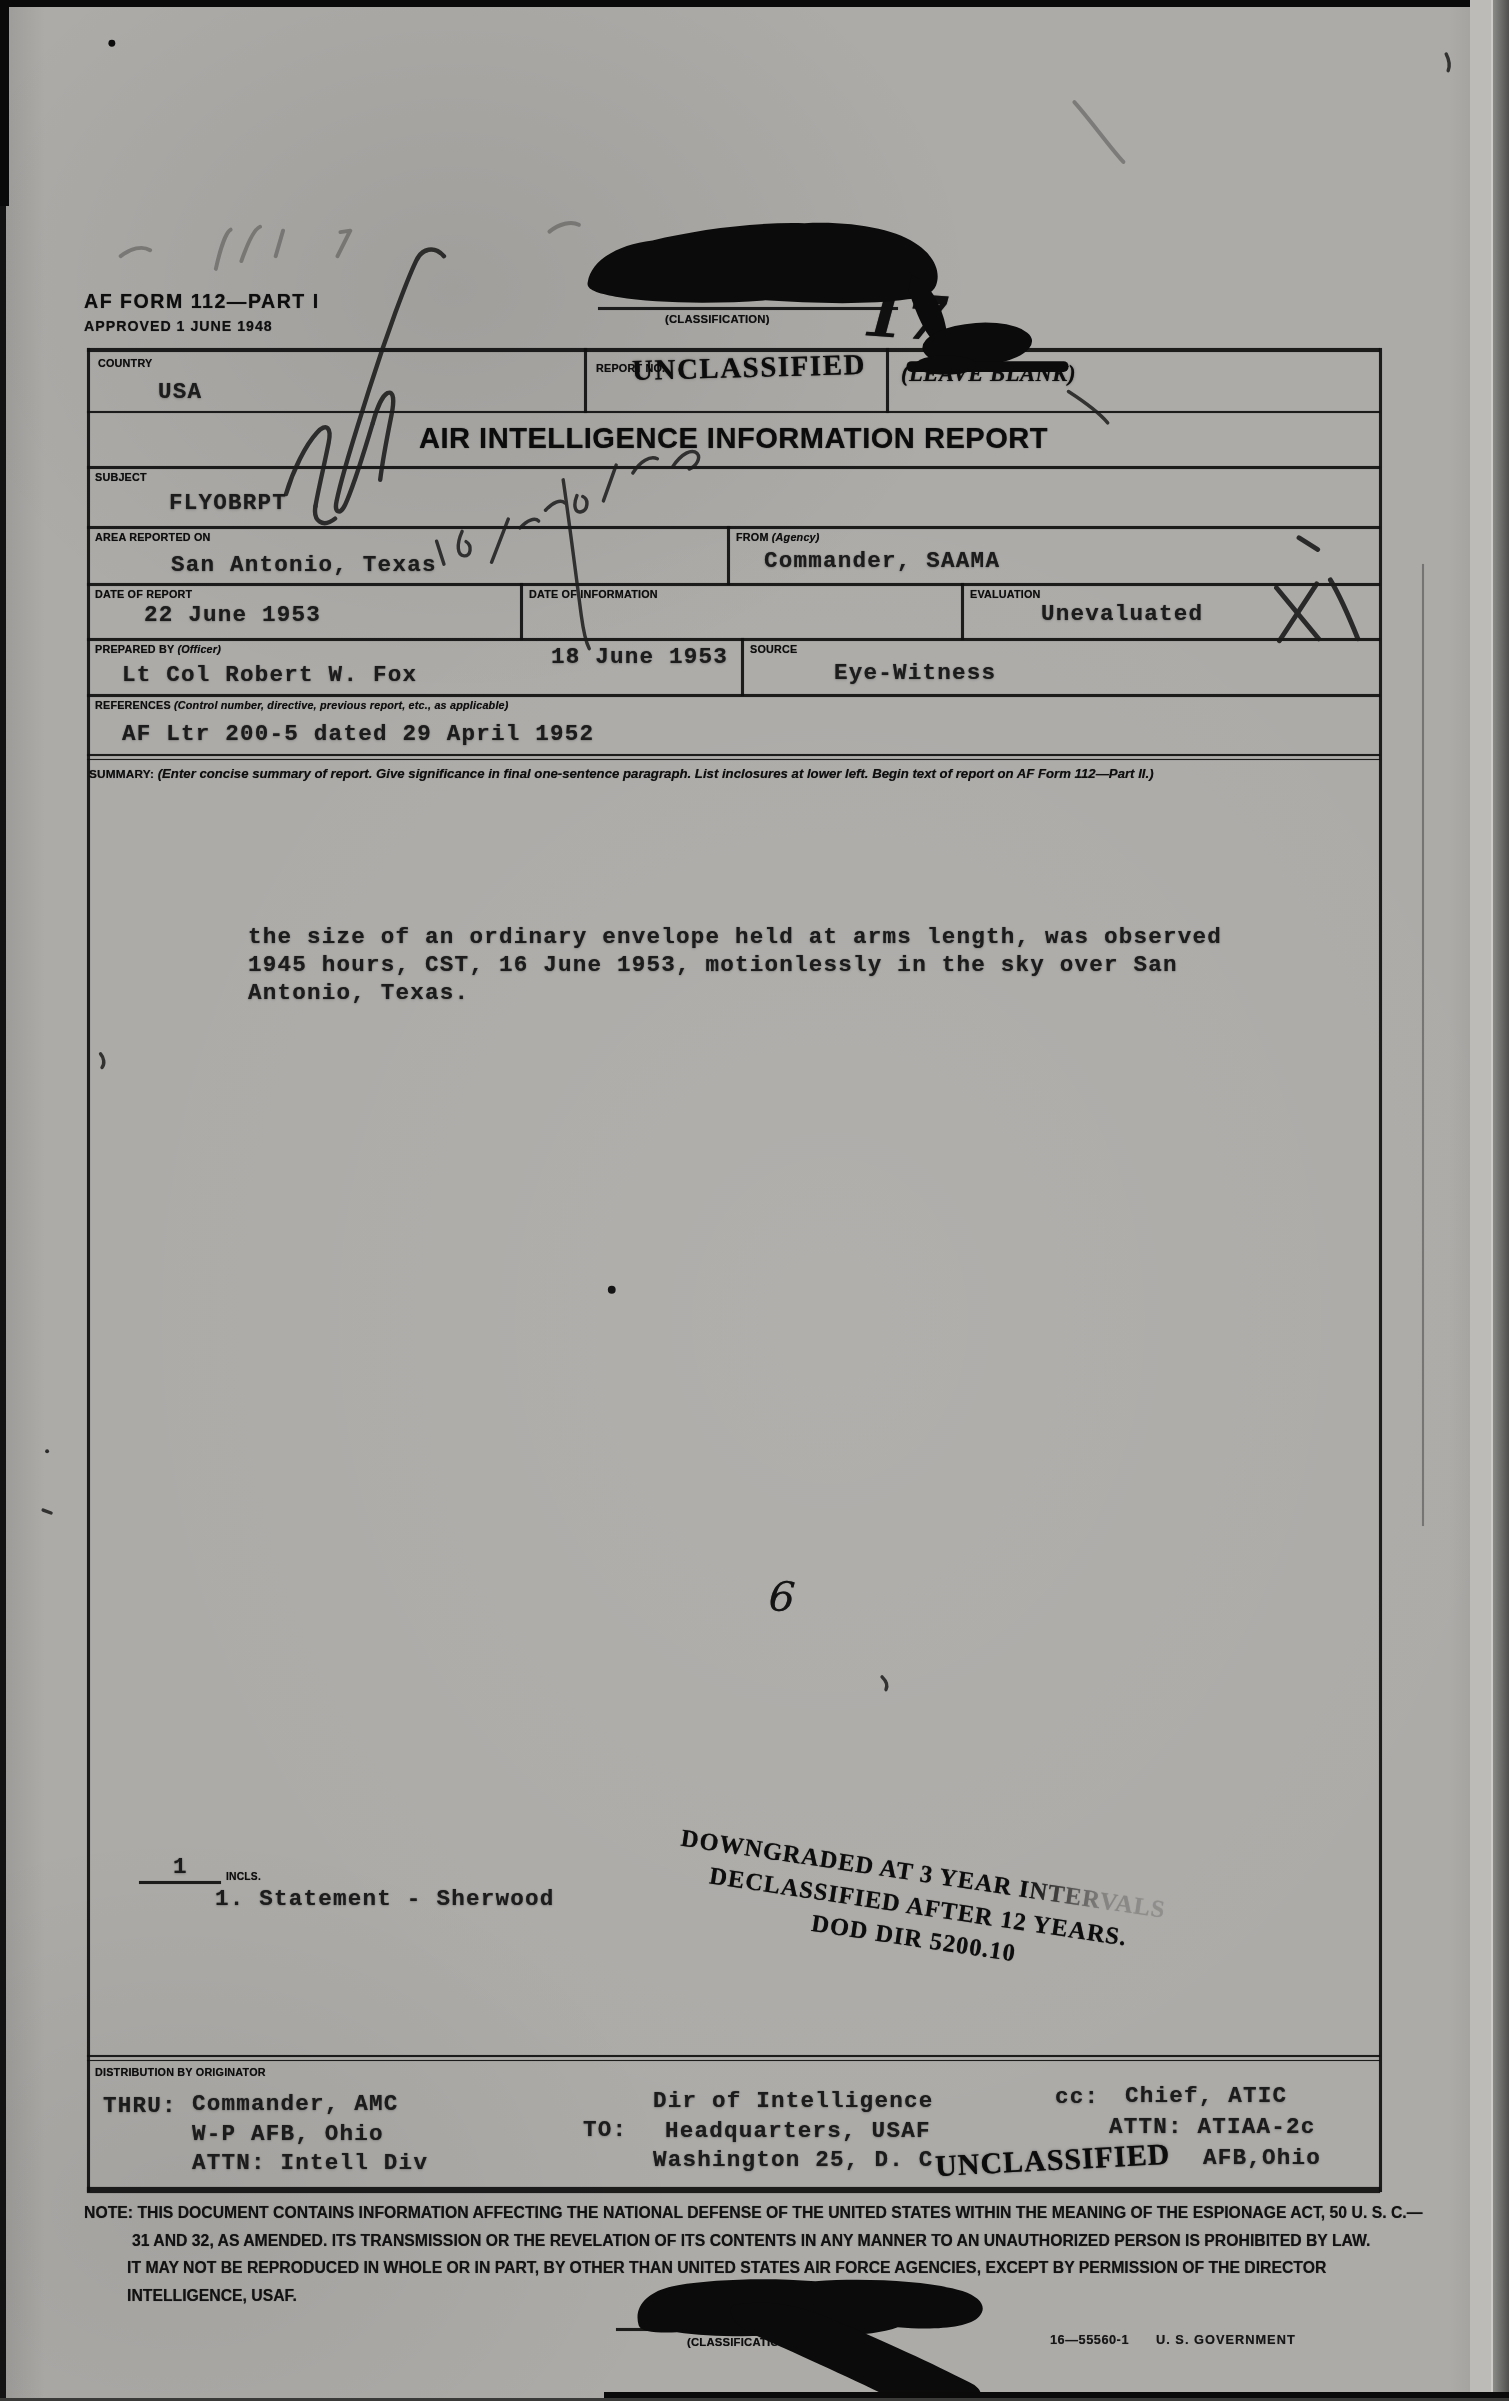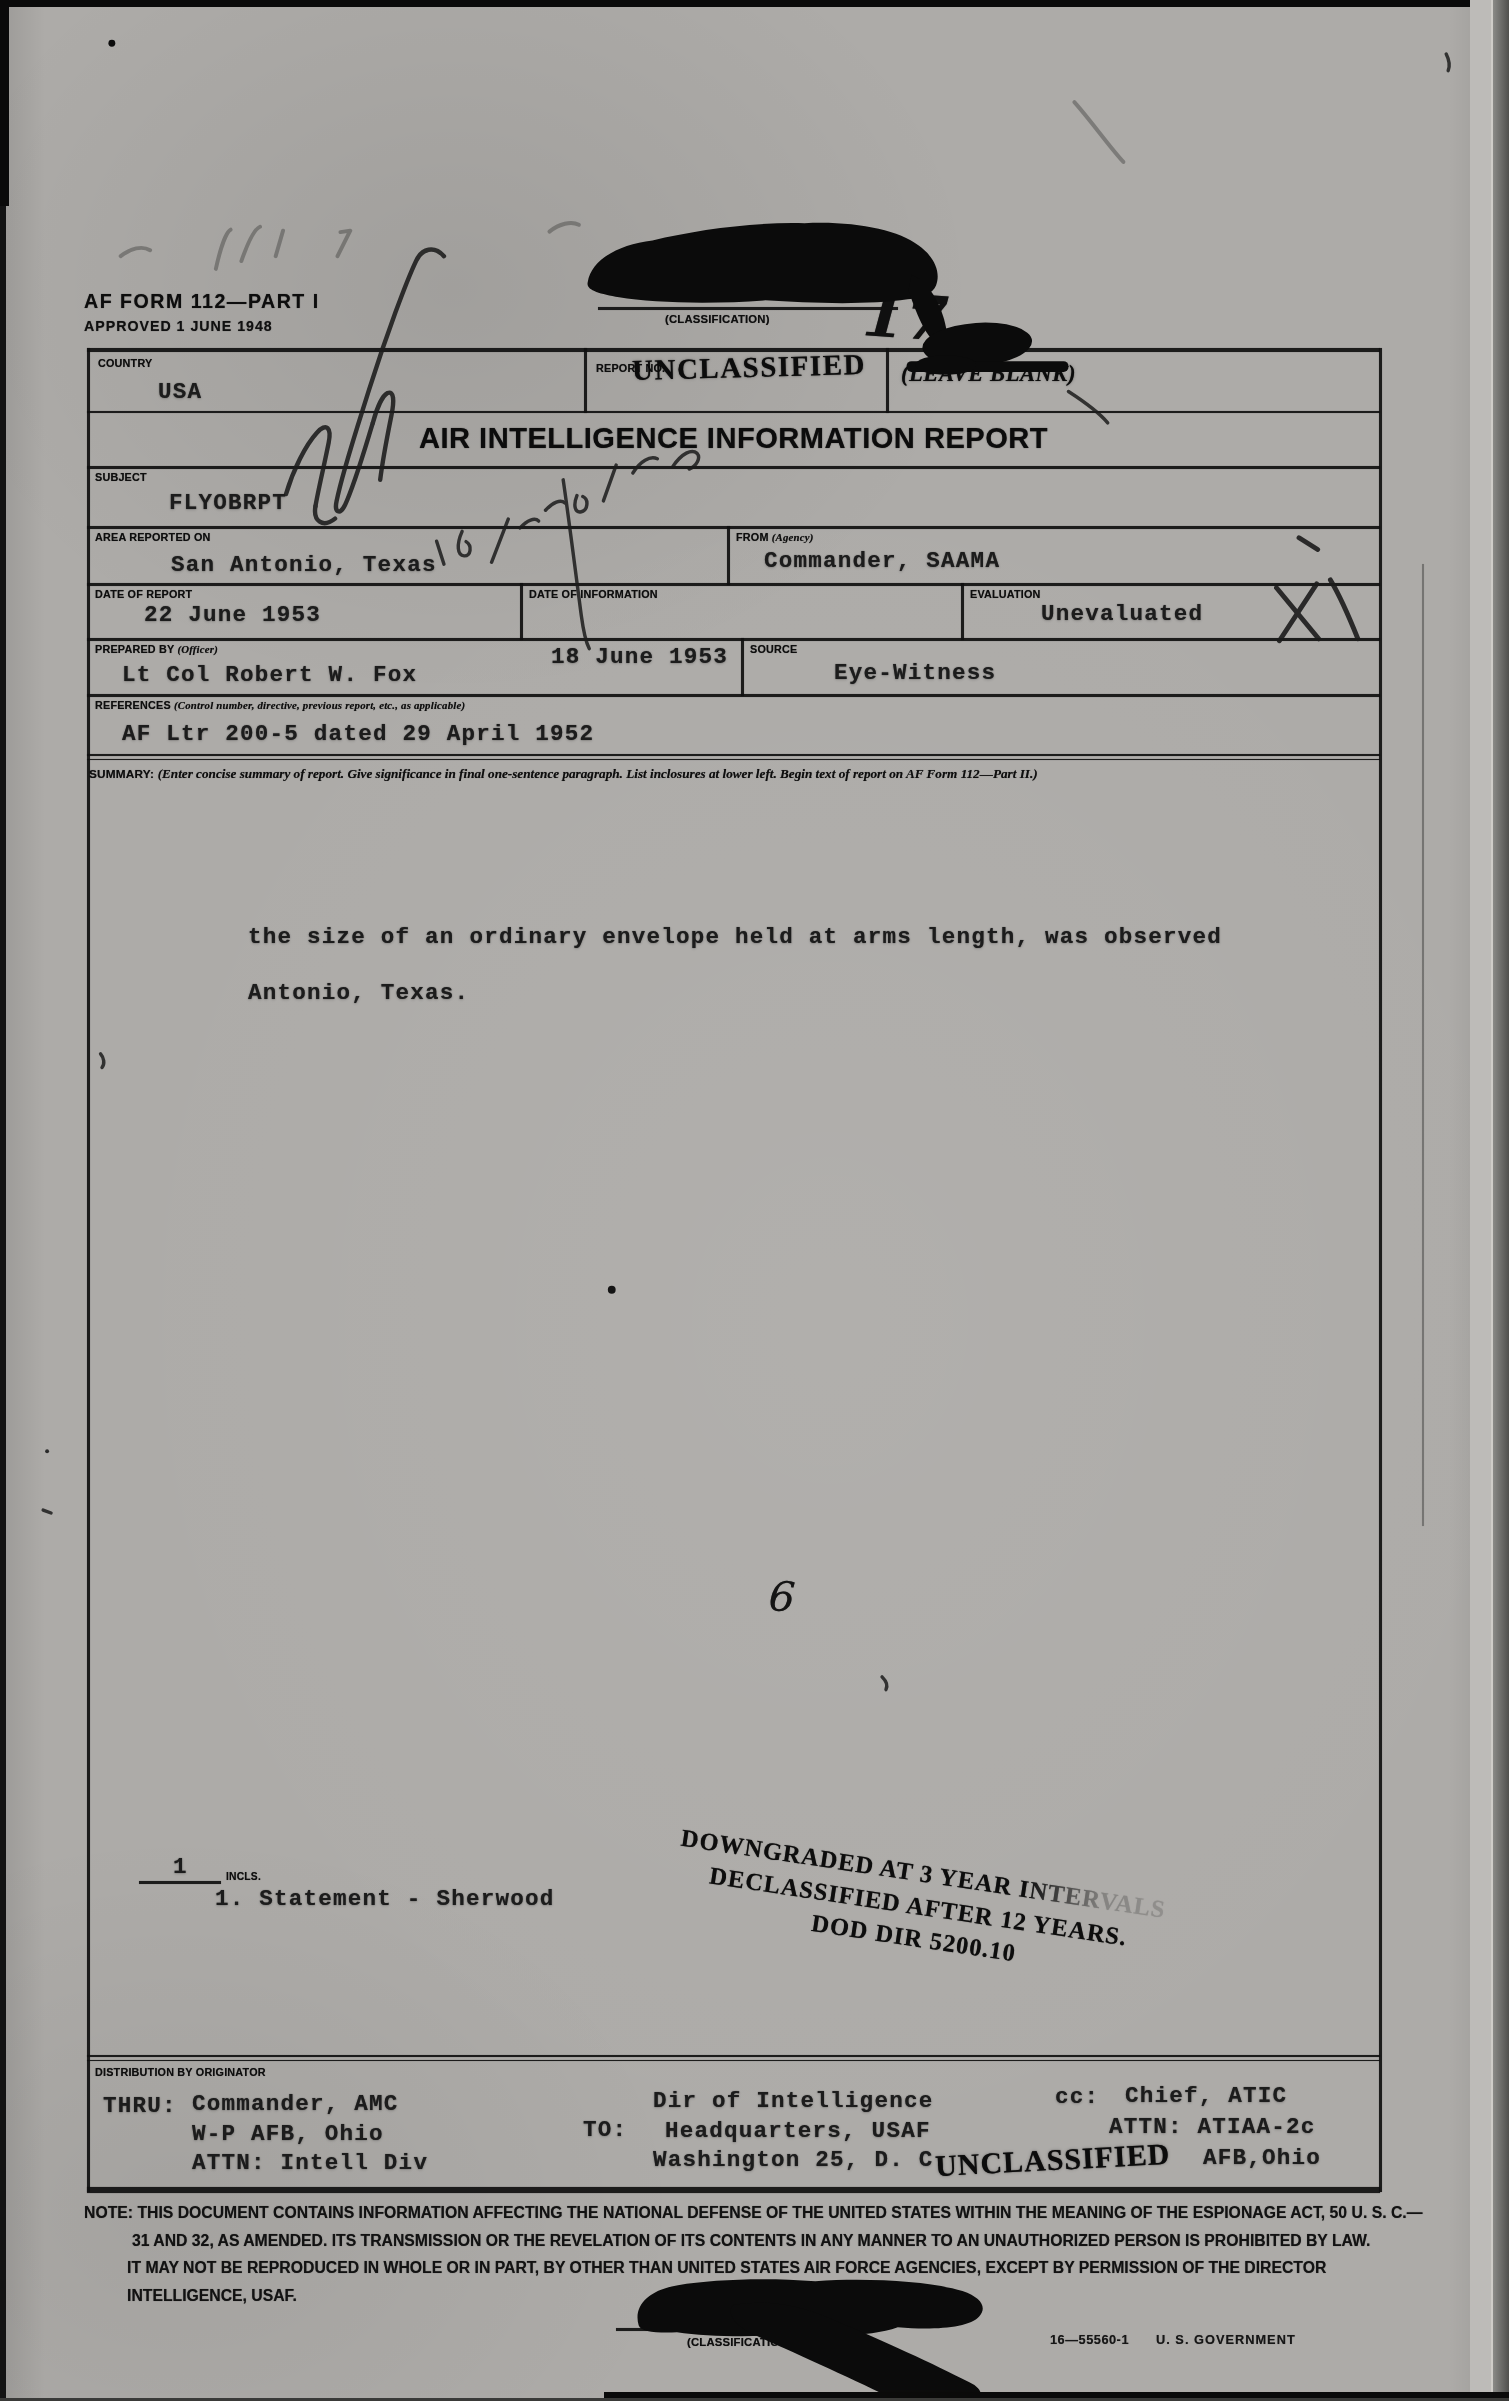--- a/index.html
+++ b/index.html
@@ -10,21 +10,21 @@
     background:
       radial-gradient(ellipse 883px 687px at 30% 12%, rgba(0,0,0,.07), rgba(0,0,0,0) 60%),
       radial-gradient(ellipse 1080px 1276px at 55% 55%, rgba(255,255,255,.05), rgba(0,0,0,0) 70%),
       radial-gradient(ellipse 785px 589px at 12% 92%, rgba(0,0,0,.05), rgba(0,0,0,0) 65%),
       linear-gradient(90deg, rgba(0,0,0,.10) 0, rgba(0,0,0,0) 3%, rgba(0,0,0,0) 96%, rgba(0,0,0,.12) 100%);
     pointer-events:none;}
   .abs{position:absolute;}
   .ln{position:absolute;background:#101010;opacity:.92;box-shadow:0 0 1px rgba(0,0,0,.5);}
   .lbl{position:absolute;font-weight:700;font-size:10.8px;color:#0e0e0e;letter-spacing:0.2px;
     text-shadow:0 0 0.7px rgba(0,0,0,.55);white-space:nowrap;}
-  .lbl .paren{font-family:Liberation Serif, serif;font-style:italic;}
+  .lbl .paren{font-family:Liberation Sans, sans-serif;font-style:italic;}
   .typed{position:absolute;font-family:"Liberation Mono","DejaVu Sans Mono",monospace;
     font-weight:700;font-size:22.6px;letter-spacing:1.2px;color:#1c1c1c;white-space:nowrap;
     text-shadow:0 0 1px rgba(15,15,15,.55),0 0.5px 2.5px rgba(30,30,30,.22);}
   .serifstamp{position:absolute;font-family:"Liberation Serif","DejaVu Serif",serif;
     font-weight:700;color:#0c0c0c;white-space:nowrap;
     text-shadow:0 0 1px rgba(0,0,0,.65),0 0 3.4px rgba(0,0,0,.25);}
   .smallprint{position:absolute;font-weight:700;color:#161616;white-space:nowrap;
     text-shadow:0 0 0.7px rgba(0,0,0,.5);}
   .note-line{position:absolute;font-weight:700;font-size:16px;color:#121212;letter-spacing:0;
     white-space:nowrap;text-shadow:0 0 0.9px rgba(0,0,0,.55);transform:scaleX(.985);transform-origin:left;}
@@ -105,20 +105,21 @@
     <span>REFERENCES </span><span class="paren">(Control number, directive, previous report, etc., as applicable)</span>
   </div>
   <div class="typed" style="left:122px;top:721px;">AF Ltr 200-5 dated 29 April 1952</div>
 
   <div class="lbl" style="left:89px;top:766px;font-size:11.8px;">
     <span>SUMMARY:</span>
     <span class="paren" style="font-size:13.2px;letter-spacing:0;">(Enter concise summary of report.  Give significance in final one-sentence paragraph.  List inclosures at lower left.  Begin text of report on AF Form 112—Part II.)</span>
   </div>
 
   <div class="typed" style="left:248px;top:924px;">the size of an ordinary envelope held at arms length, was observed</div>
+  <div class="typed" style="left:248px;top:952px;">1945 hours, CST, 16 June 1953, motionlessly in the sky over San</div>
   <div class="typed" style="left:248px;top:980px;">Antonio, Texas.</div>
 
   <div class="hand" style="left:769px;top:1573px;font-size:41px;transform:rotate(4deg);text-shadow:0 0 0.7px rgba(0,0,0,.6);">6</div>
 
   <div class="typed" style="left:173px;top:1854px;">1</div>
   <div class="ln" style="left:139px;top:1881px;width:82px;height:2.5px;"></div>
   <div class="lbl" style="left:226px;top:1871px;font-size:10.3px;">INCLS.</div>
   <div class="typed" style="left:215px;top:1886px;">1.  Statement - Sherwood</div>
 
   <div class="abs" style="left:644px;top:1818px;width:569px;transform:rotate(8.5deg);transform-origin:left top;text-align:center;">

